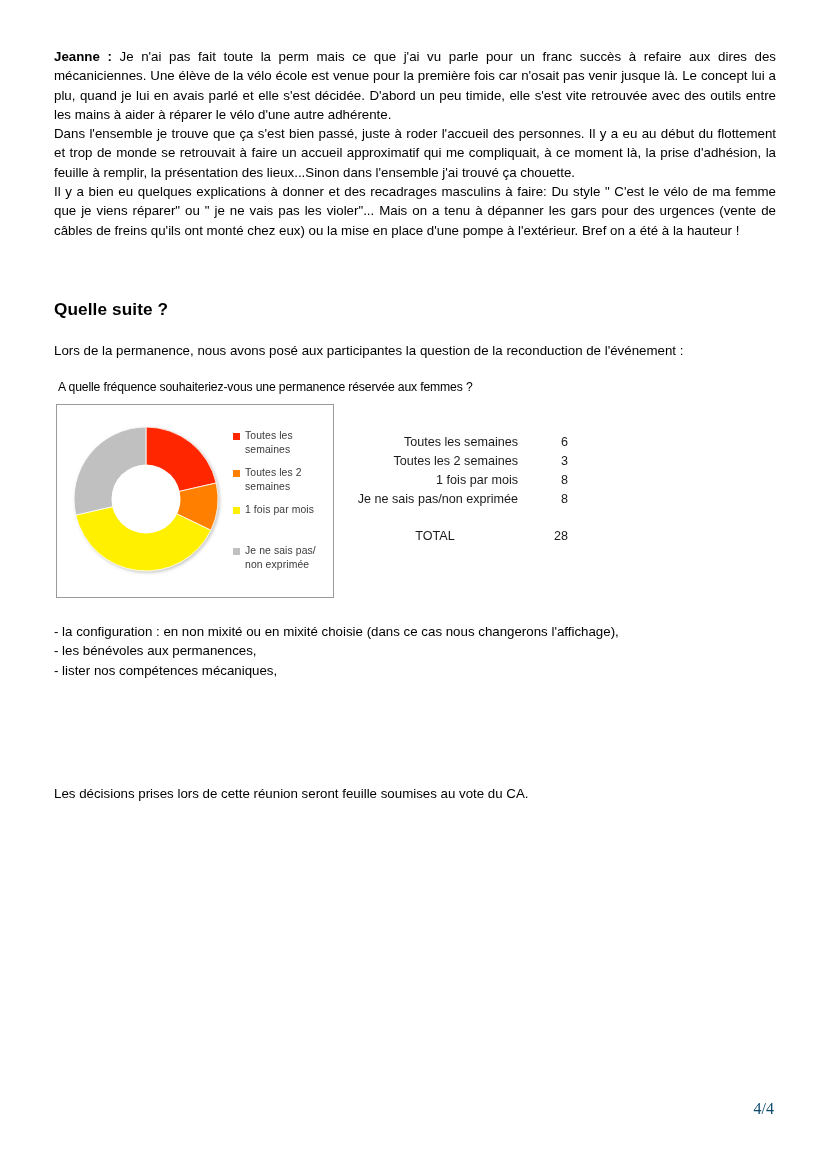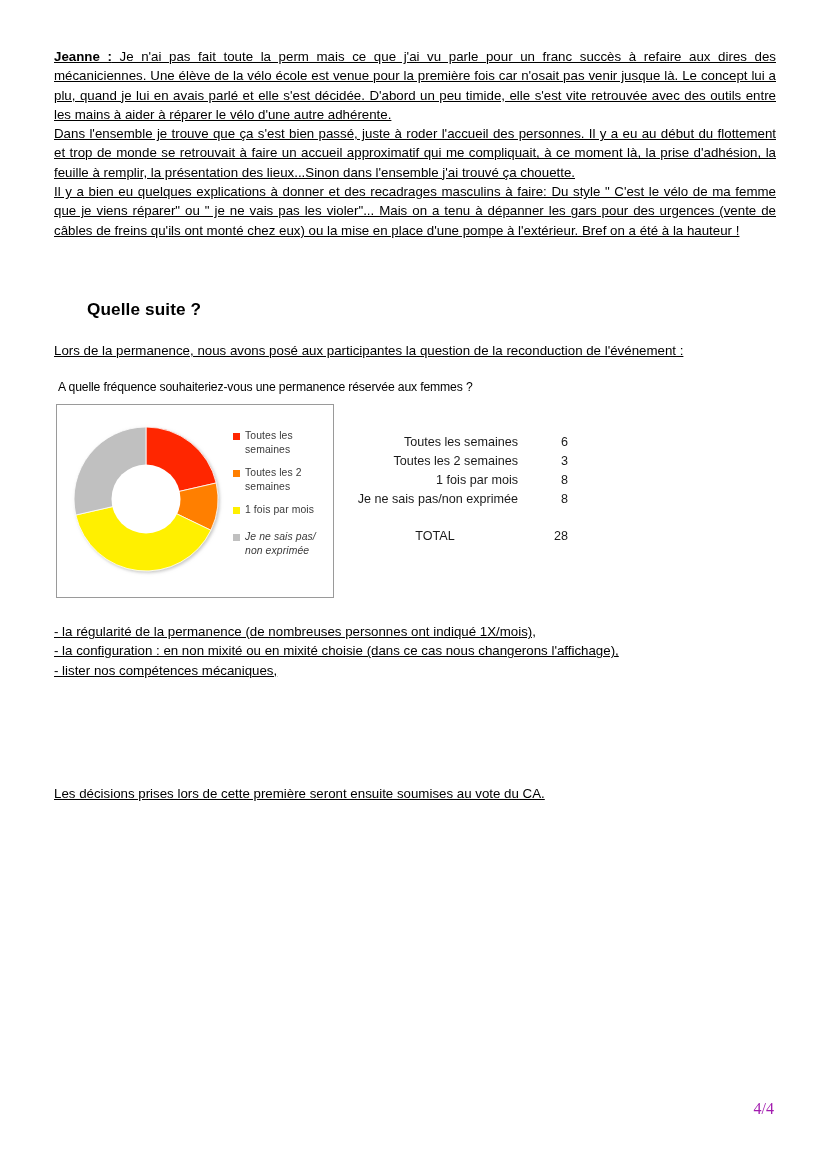--- a/index.html
+++ b/index.html
@@ -27,21 +27,20 @@
   
   .para {
     position: absolute;
     left: 54px;
     width: 722px;
     font-size: 13.3px;
     line-height: 19.3px;
     text-align: justify;
     text-justify: inter-word;
     color: #000;
-    text-decoration: underline;
   }
   .para.nojust { text-align: left; }
 
   .para b { font-weight: bold; }
 
   #intro-para   { top: 47px; }
   #section-lead { top: 341px; }
   #question-label {
     position: absolute;
     left: 58px;
@@ -54,21 +53,20 @@
 
   #heading-quelle-suite {
     position: absolute;
     left: 54px;
     top: 298px;
     font-size: 17.2px;
     font-weight: bold;
     line-height: 22px;
     letter-spacing: 0.1px;
     color: #000;
-    margin-left: 33px;
   }
 
   #closing-para  { top: 622px; }
   #final-para    { top: 784px; }
 
   
   #chart-frame {
     position: absolute;
     left: 56px;
     top: 404px;
@@ -92,21 +90,21 @@
     position: absolute;
     left: 176px;
     top: 24px;
     width: 98px;
   }
   .legend-item {
     display: flex;
     align-items: flex-start;
     margin-bottom: 9px;
   }
-  .legend-item.spaced { margin-top: 13px; font-style: italic; }
+  .legend-item.spaced { margin-top: 27px; }
   .legend-swatch {
     width: 7px;
     height: 7px;
     margin-top: 4px;
     margin-right: 5px;
     flex: 0 0 auto;
   }
   .legend-text {
     font-size: 10.4px;
     line-height: 14px;
@@ -134,21 +132,21 @@
   #data-table tr.spacer td { height: 18px; line-height: 18px; }
   #data-table tr.total td.label { text-align: center; padding-right: 24px; }
 
   
   #page-number {
     position: absolute;
     right: 52px;
     top: 1100px;
     font-family: "Liberation Serif", serif;
     font-size: 16px;
-    color: #a21caf;
+    color: #0c4a6e;
   }
 </style>
 </head>
 <body>
 
 <div class="page">
 
   <div class="para" id="intro-para"><b>Jeanne :</b><span id="intro-body"> Je n'ai pas fait toute la perm mais ce que j'ai vu parle pour un franc succès à refaire aux dires des mécaniciennes. Une élève de la vélo école est venue pour la première fois car n'osait pas venir jusque là. Le concept lui a plu, quand je lui en avais parlé et elle s'est décidée. D'abord un peu timide, elle s'est vite retrouvée avec des outils entre les mains à aider à réparer le vélo d'une autre adhérente.</span><span style="display: block; text-align: justify;">Dans l'ensemble je trouve que ça s'est bien passé, juste à roder l'accueil des personnes. Il y a eu au début du flottement et trop de monde se retrouvait à faire un accueil approximatif qui me compliquait, à ce moment là, la prise d'adhésion, la feuille à remplir, la présentation des lieux...Sinon dans l'ensemble j'ai trouvé ça chouette.</span><span style="display: block; text-align: justify;">Il y a bien eu quelques explications à donner et des recadrages masculins à faire: Du style " C'est le vélo de ma femme que je viens réparer" ou " je ne vais pas les violer"... Mais on a tenu à dépanner les gars pour des urgences (vente de câbles de freins qu'ils ont monté chez eux) ou la mise en place d'une pompe à l'extérieur. Bref on a été à la hauteur !</span></div>
 
   <div id="heading-quelle-suite">Quelle suite ?</div>
@@ -218,22 +216,22 @@
         <td></td>
       </tr>
       <tr class="total">
         <td class="label">TOTAL</td>
         <td class="value">28</td>
       </tr>
     </tbody>
   </table>
 
   <div class="para nojust" id="closing-para">
-      <span style="display: block;">- la régularité de la permanence (de nombreuses personnes ont indiqué 1X/mois),</span>
       <span style="display: block;">- la configuration : en non mixité ou en mixité choisie (dans ce cas nous changerons l'affichage),</span>
+      <span style="display: block;">- les bénévoles aux permanences,</span>
       <span style="display: block;">- lister nos compétences mécaniques,</span>
     </div>
 
-  <div class="para nojust" id="final-para">Les décisions prises lors de cette première seront ensuite soumises au vote du CA.</div>
+  <div class="para nojust" id="final-para">Les décisions prises lors de cette réunion seront feuille soumises au vote du CA.</div>
 
   <div id="page-number">4/4</div>
 
 </div>
 
 </body></html>

